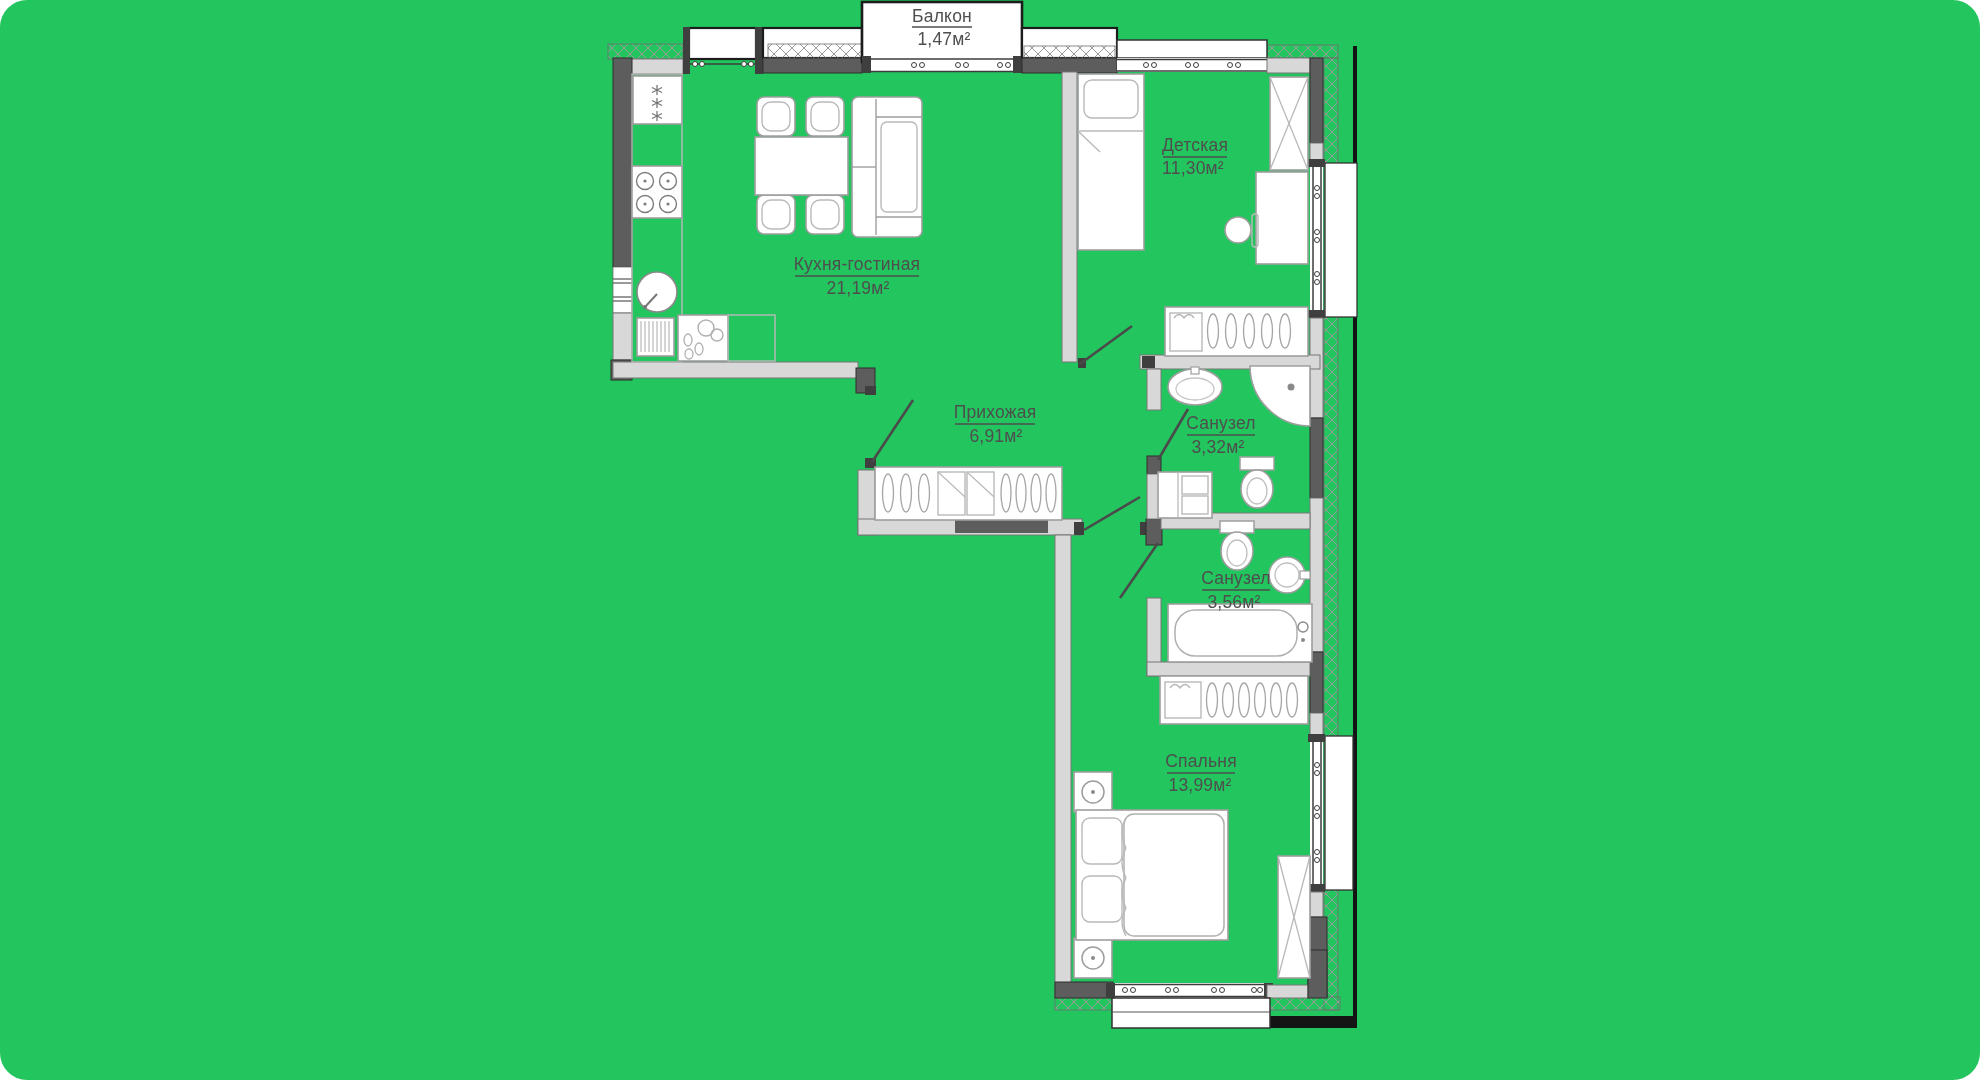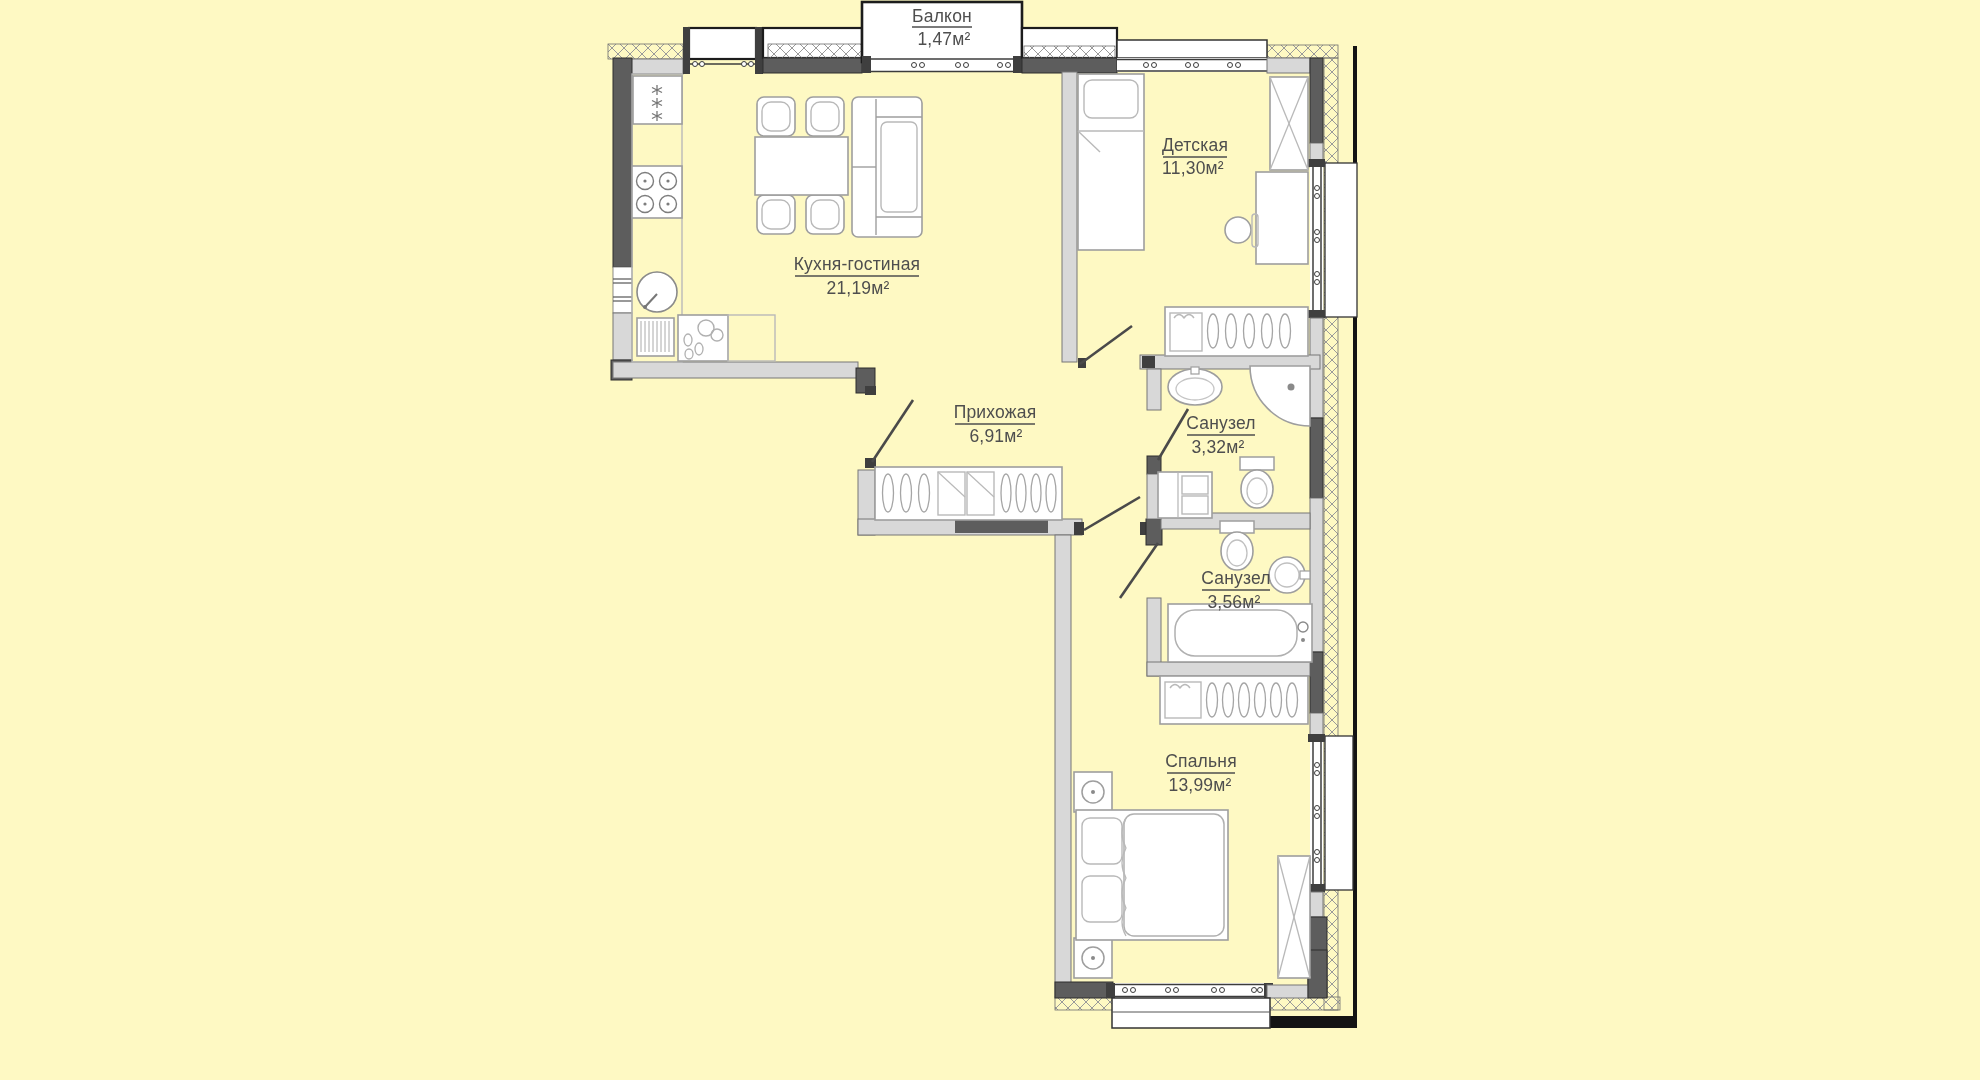--- a/index.html
+++ b/index.html
@@ -1,16 +1,16 @@
 <!DOCTYPE html>
 <html><head>
 <meta charset="utf-8">
 <style>
   html,body{margin:0;padding:0;background:#ffffff;}
-  .stage{position:relative;width:1980px;height:1080px;background:#fef9c3;overflow:hidden;}
+  .stage{position:relative;width:1980px;height:1080px;background:#22c55e;overflow:hidden;border-radius:27px;}
   svg{position:absolute;left:0;top:0;}
   text{font-family:"Liberation Sans","DejaVu Sans",sans-serif;fill:#4e4e4e;}
   .room-name{font-size:17.5px;letter-spacing:.2px;}
   .room-area{font-size:17.5px;letter-spacing:.2px;}
   .wd{fill:#5d5d5d;stroke:#2e2e2e;stroke-width:1;}
   .wl{fill:#d8d8d8;stroke:#777777;stroke-width:1;}
   .post{fill:#3f3f3f;stroke:none;}
   .furn{fill:#ffffff;stroke:#9e9e9e;stroke-width:1.6;}
   .furnl{fill:none;stroke:#b9b9b9;stroke-width:1.4;}
   .door{stroke:#4a4a4a;stroke-width:2.6;}

